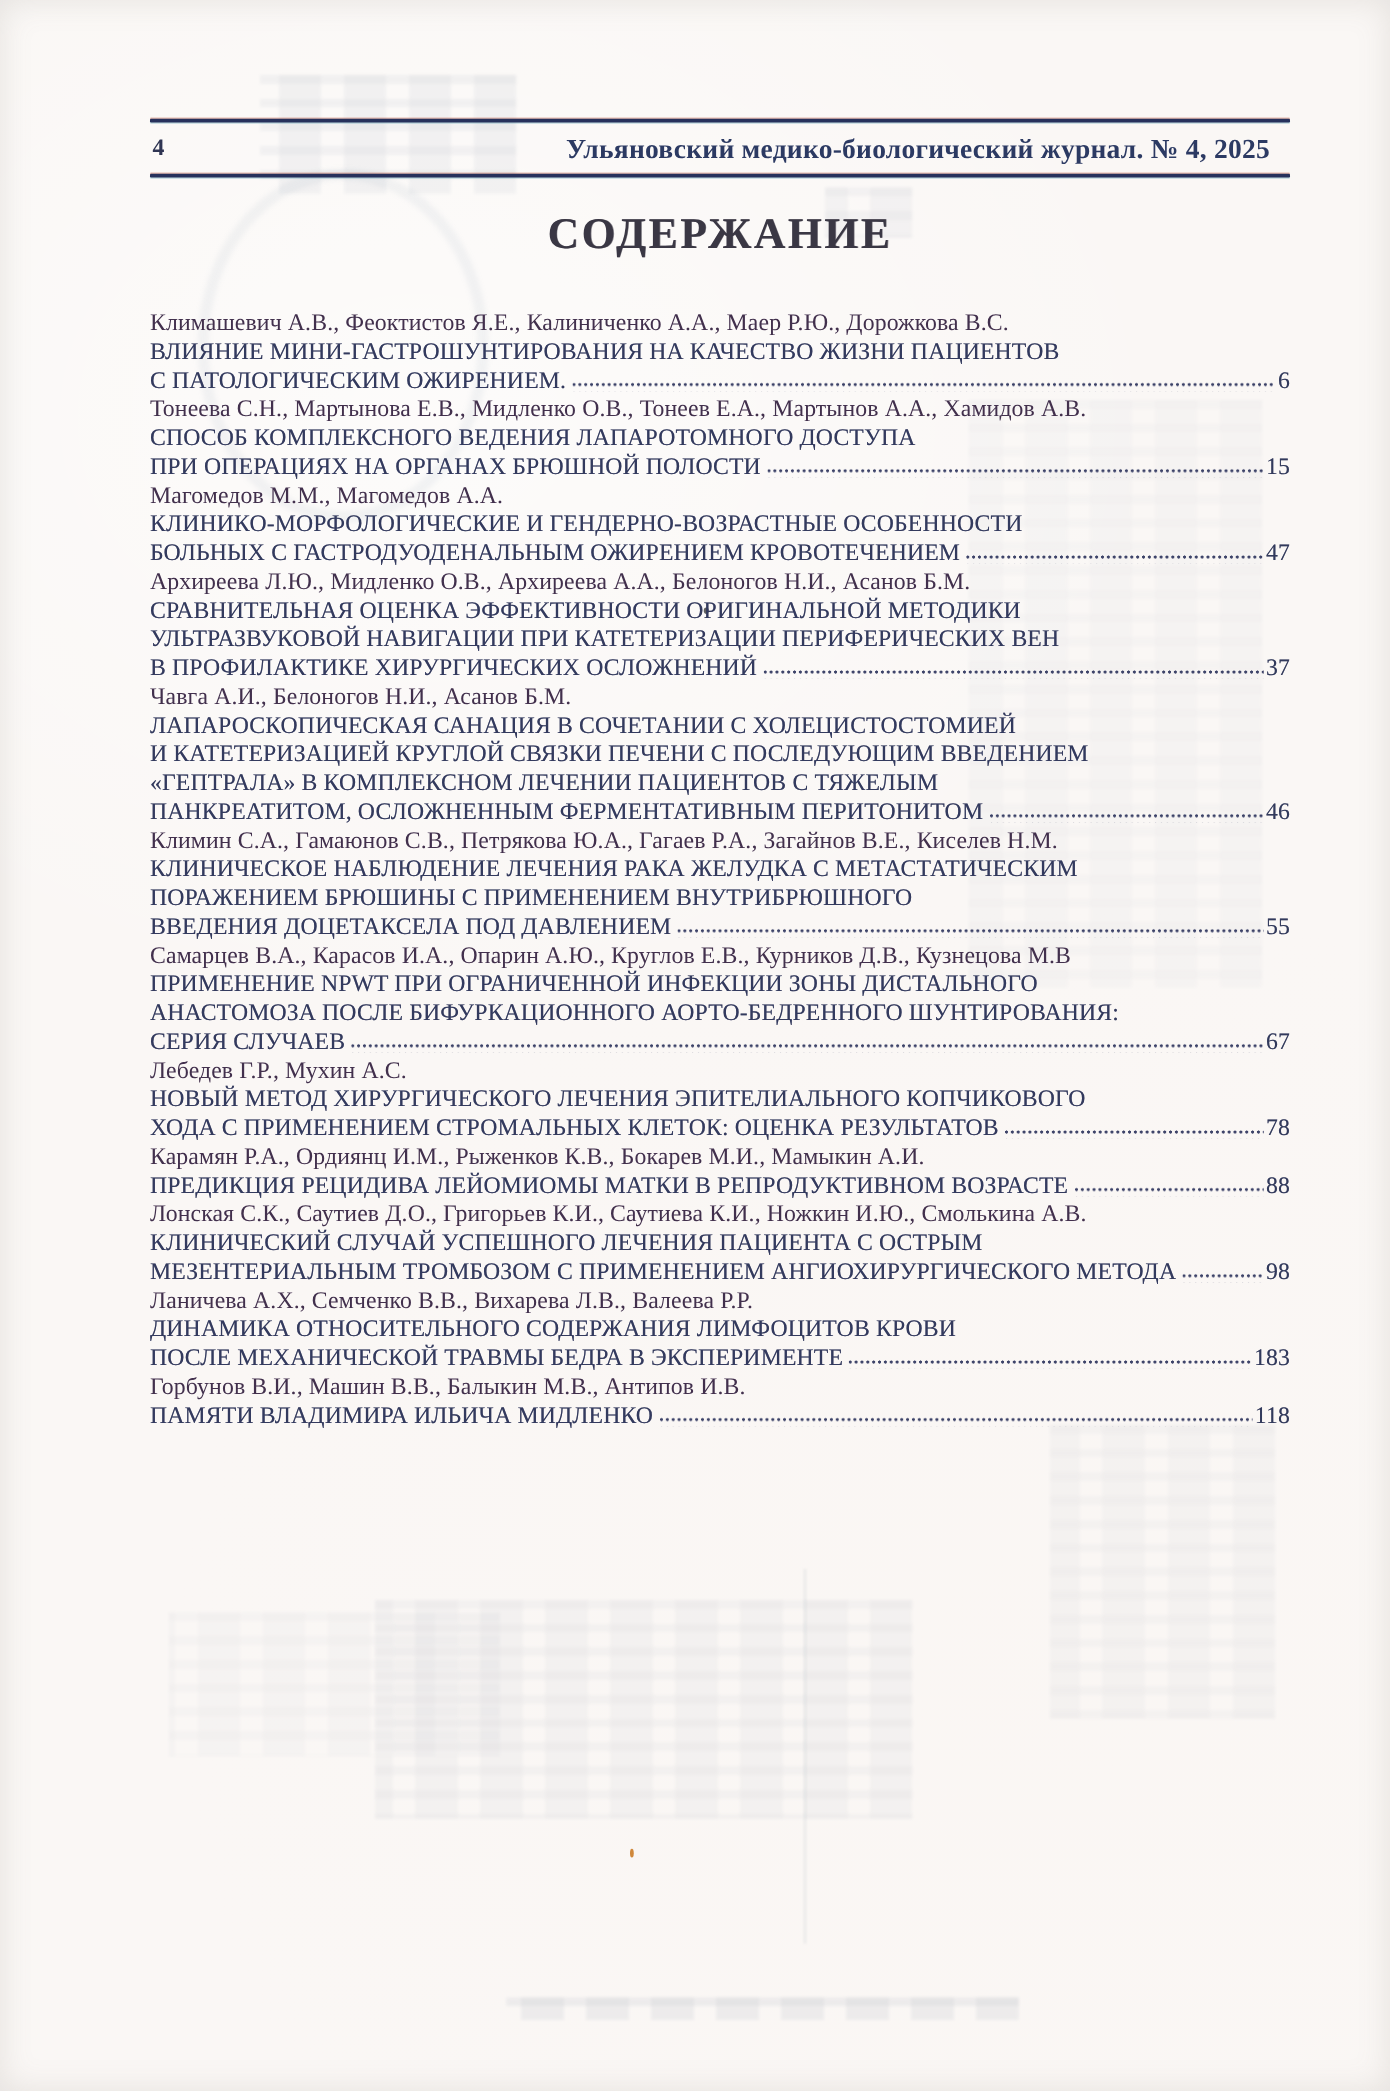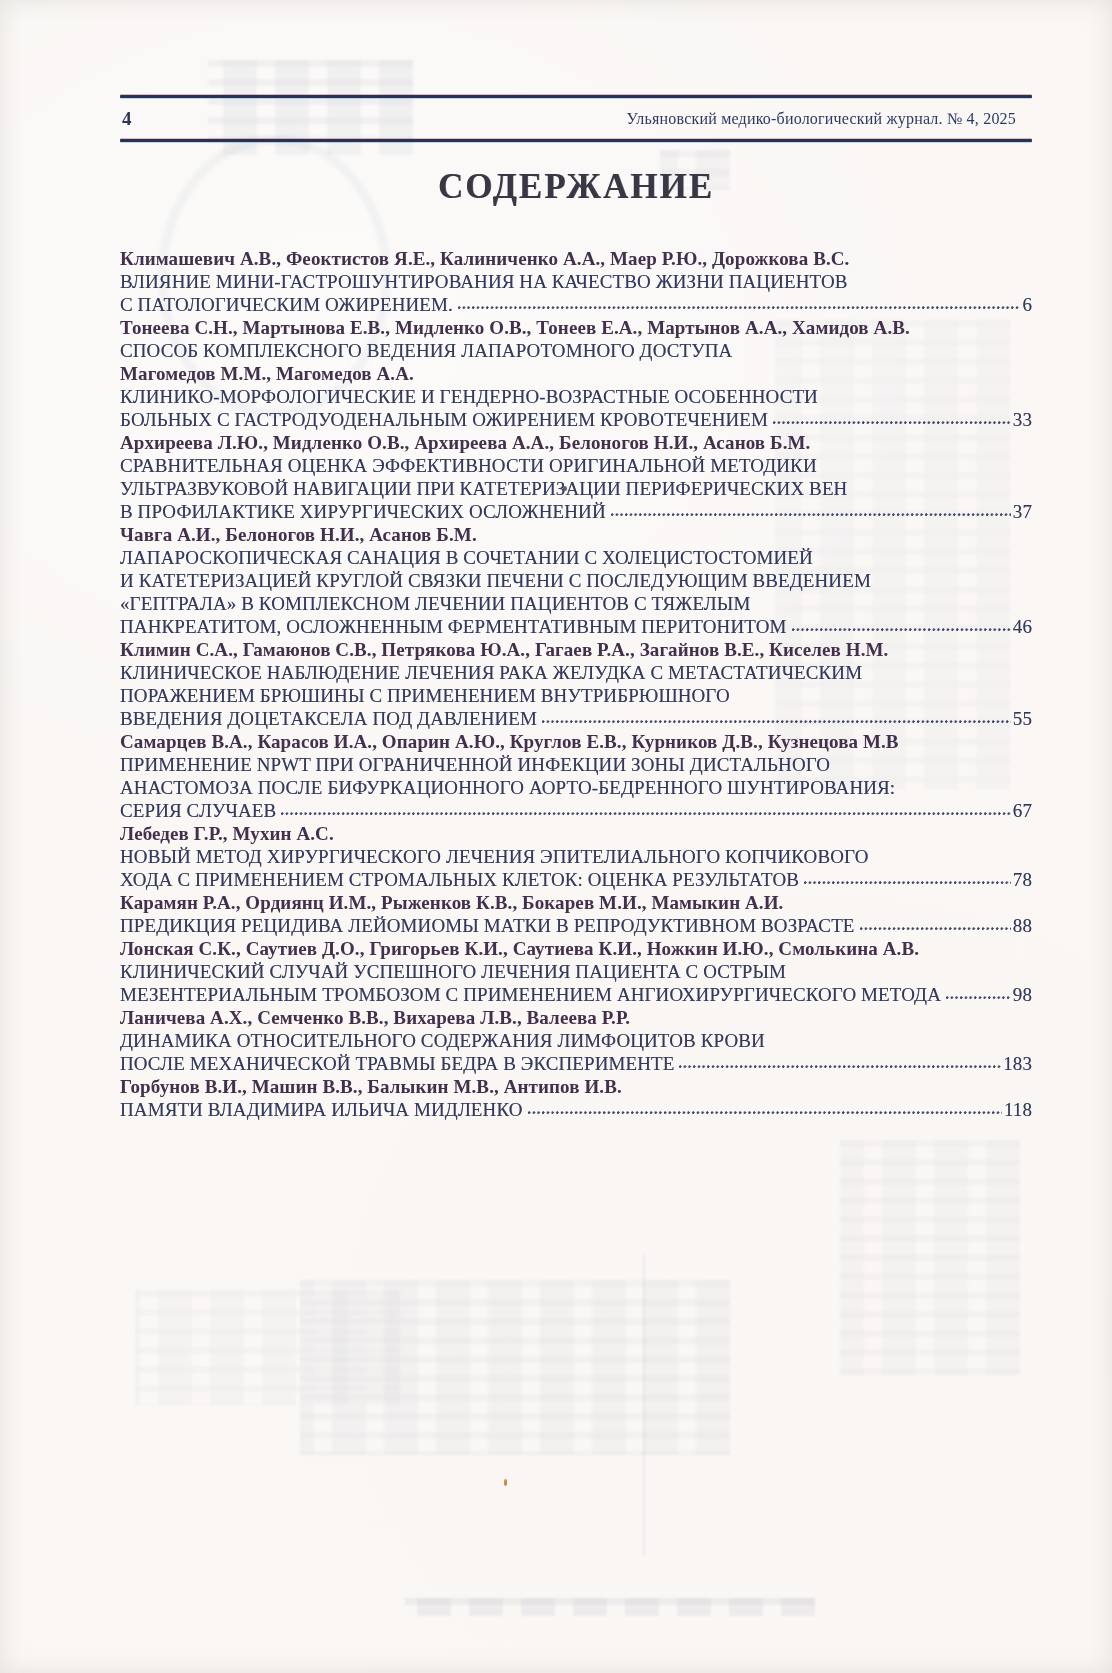--- a/index.html
+++ b/index.html
@@ -19,30 +19,30 @@
   .rule{
     height:3px;background:#27315c;border-radius:1px;
     box-shadow:0 -1px 0 rgba(190,70,40,.35), 0 1px 0 rgba(60,150,170,.30);
   }
   .rule-top{margin-top:95px;}
   .header-row{
     height:41px;display:flex;align-items:center;justify-content:space-between;
     padding:0 16px 0 2px;
   }
   .page-num{font-size:19px;font-weight:700;color:#2f3553;}
-  .journal-title{font-size:16px;font-weight:400;color:#2c3a63;letter-spacing:.2px;}
+  .journal-title{font-size:22px;font-weight:700;color:#2c3a63;letter-spacing:.2px;}
   .contents-title{
     margin:25px 0 0;text-align:center;
     font-size:35px;font-weight:700;letter-spacing:2px;color:#3a3744;
     text-shadow:.5px 0 0 rgba(58,55,68,.55);
   }
   .toc{margin-top:40px;}
   .entry{font-size:19px;line-height:23px;}
   .entry:first-child{margin-top:0;}
-  .authors{font-weight:700;color:#42304d;white-space:nowrap;letter-spacing:.1px;}
+  .authors{font-weight:400;color:#42304d;white-space:nowrap;letter-spacing:.1px;}
   .title-line{color:#333a5e;white-space:nowrap;letter-spacing:.1px;text-shadow:0 0 .4px rgba(51,58,94,.5);}
   .title-line.last{display:flex;align-items:flex-start;white-space:nowrap;}
   .dots{
     flex:1;height:7px;margin:0 2px 0 5px;align-self:flex-end;
     background-image:radial-gradient(circle at 1.2px 1.6px, #3c4268 1.05px, rgba(0,0,0,0) 1.45px);
     background-size:4.7px 7px;background-repeat:repeat-x;background-position:left bottom;
     margin-bottom:3px;
   }
   .pg{color:#323a5c;font-weight:400;}
   
@@ -110,28 +110,33 @@
           <div class="title-line">ВЛИЯНИЕ МИНИ-ГАСТРОШУНТИРОВАНИЯ НА КАЧЕСТВО ЖИЗНИ ПАЦИЕНТОВ</div>
           <div class="title-line last">
             <span class="tl-text">С ПАТОЛОГИЧЕСКИМ ОЖИРЕНИЕМ.</span>
             <span class="dots"></span>
             <span class="pg">6</span>
           </div>
         </div>
         <div class="entry">
           <div class="authors">Тонеева С.Н., Мартынова Е.В., Мидленко О.В., Тонеев Е.А., Мартынов А.А., Хамидов А.В.</div>
           <div class="title-line">СПОСОБ КОМПЛЕКСНОГО ВЕДЕНИЯ ЛАПАРОТОМНОГО ДОСТУПА</div>
+          <div class="title-line last">
+            <span class="tl-text">ПРИ ОПЕРАЦИЯХ НА ОРГАНАХ БРЮШНОЙ ПОЛОСТИ</span>
+            <span class="dots"></span>
+            <span class="pg">15</span>
+          </div>
         </div>
         <div class="entry">
           <div class="authors">Магомедов М.М., Магомедов А.А.</div>
           <div class="title-line">КЛИНИКО-МОРФОЛОГИЧЕСКИЕ И ГЕНДЕРНО-ВОЗРАСТНЫЕ ОСОБЕННОСТИ</div>
           <div class="title-line last">
             <span class="tl-text">БОЛЬНЫХ С ГАСТРОДУОДЕНАЛЬНЫМ ОЖИРЕНИЕМ КРОВОТЕЧЕНИЕМ</span>
             <span class="dots"></span>
-            <span class="pg">33</span>
+            <span class="pg">47</span>
           </div>
         </div>
         <div class="entry">
           <div class="authors">Архиреева Л.Ю., Мидленко О.В., Архиреева А.А., Белоногов Н.И., Асанов Б.М.</div>
           <div class="title-line">СРАВНИТЕЛЬНАЯ ОЦЕНКА ЭФФЕКТИВНОСТИ ОРИГИНАЛЬНОЙ МЕТОДИКИ</div>
           <div class="title-line">УЛЬТРАЗВУКОВОЙ НАВИГАЦИИ ПРИ КАТЕТЕРИЗАЦИИ ПЕРИФЕРИЧЕСКИХ ВЕН</div>
           <div class="title-line last">
             <span class="tl-text">В ПРОФИЛАКТИКЕ ХИРУРГИЧЕСКИХ ОСЛОЖНЕНИЙ</span>
             <span class="dots"></span>
             <span class="pg">37</span>

